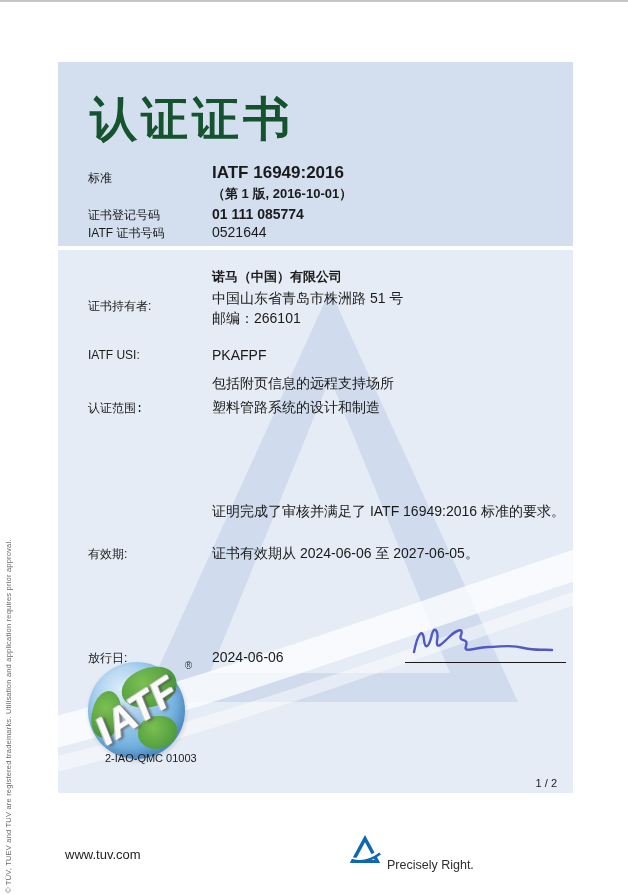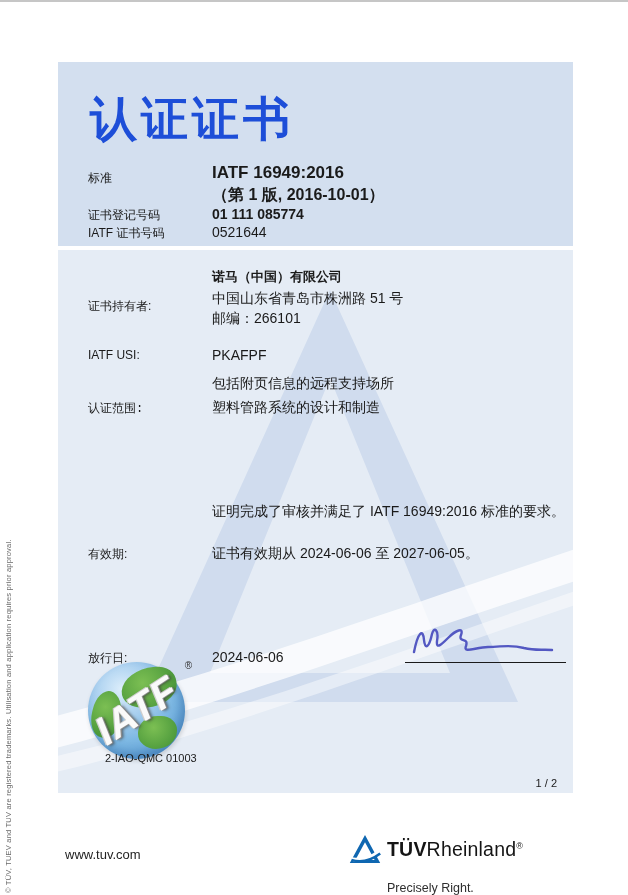--- a/index.html
+++ b/index.html
@@ -9,28 +9,28 @@
   .top-rule { position:absolute; left:0; top:0; width:628px; height:2px; background:#c6c6c6; }
 
   
   .side-note { position:absolute; left:4px; top:893px; transform:rotate(-90deg); transform-origin:0 0; width:345px; font-size:7.5px; color:#6a6a6a; letter-spacing:.2px; white-space:nowrap; }
 
   
   .sect-top { position:absolute; left:58px; top:62px; width:515px; height:184px; background:#d3dfef; }
   .sect-main { position:absolute; left:58px; top:250px; width:515px; height:543px; background:#e5ecf5; overflow:hidden; }
   .wm { position:absolute; left:0; top:0; width:515px; height:543px; }
 
-  .cert-title { position:absolute; left:32px; top:26px; font-size:47px; font-weight:bold; letter-spacing:4px; color:#1d4ed8; }
+  .cert-title { position:absolute; left:32px; top:26px; font-size:47px; font-weight:bold; letter-spacing:4px; color:#14532d; }
 
   .lbl { position:absolute; font-size:12px; color:#1a1a1a; white-space:nowrap; }
   .val { position:absolute; font-size:14px; color:#1a1a1a; white-space:nowrap; }
   .b { font-weight:bold; }
 
   .std-val { font-size:17px; font-weight:bold; }
-  .std-ed  { font-size:16px; font-weight:bold; }
+  .std-ed  { font-size:13px; font-weight:bold; }
 
   
   .sig-svg { position:absolute; left:348px; top:372px; }
   .sig-line { position:absolute; left:347px; top:412px; width:161px; border-top:1.5px solid #1a1a1a; }
   .issuer { position:absolute; right:8px; top:417px; text-align:right; font-size:11px; line-height:13.5px; color:#222; }
 
   
   .globe { position:absolute; left:30px; top:412px; width:97px; height:97px; border-radius:50%;
            background:radial-gradient(circle at 35% 28%, #ddeefb 0%, #a8cfef 30%, #7db8e3 55%, #4a8fcd 100%);
            box-shadow:inset -4px -6px 10px rgba(30,80,140,.35), 1px 2px 4px rgba(0,0,0,.15); }
@@ -123,19 +123,16 @@
   </div>
 
   <div class="tuv-url">www.tuv.com</div>
 
   <svg class="brand-tri" width="32" height="31" viewBox="0 0 40 38">
     <path fill-rule="evenodd" fill="#0f67b1" d="M20,1 L39,36 L1,36 Z  M20,10 L32,32 L8,32 Z"></path>
     <path fill="#ffffff" d="M0,27 C12,32 25,29 40,17 L40,25 C26,34 12,36 0,32 Z"></path>
     <path fill="none" stroke="#0f67b1" stroke-width="3.2" d="M3,32 C15,36 27,33 39,24"></path>
   </svg>
   <div class="brand-text">
-    <div class="brand-line1">
-      <span class="tuv">TÜV</span><span>Rheinland</span><span class="reg">®</span>
-    </div>
     <div class="brand-line2">Precisely Right.</div>
   </div>
 
 </div>
 
 </body></html>

